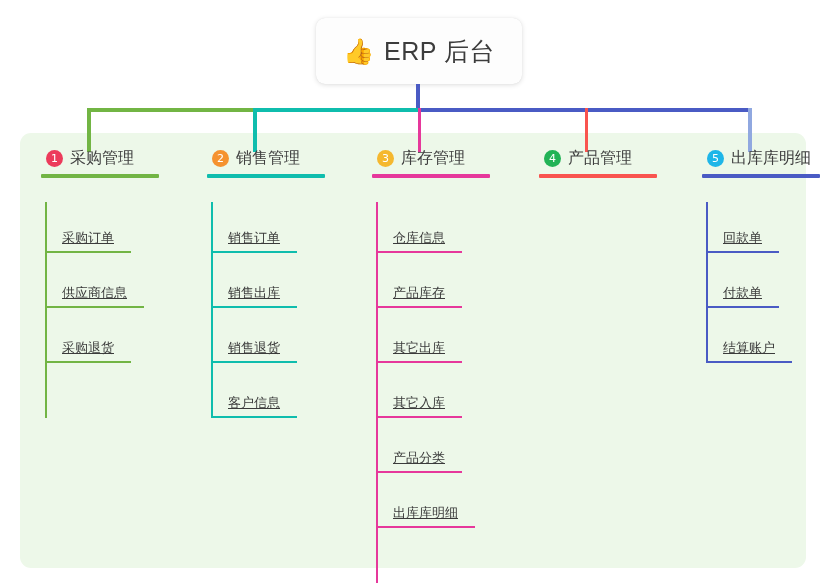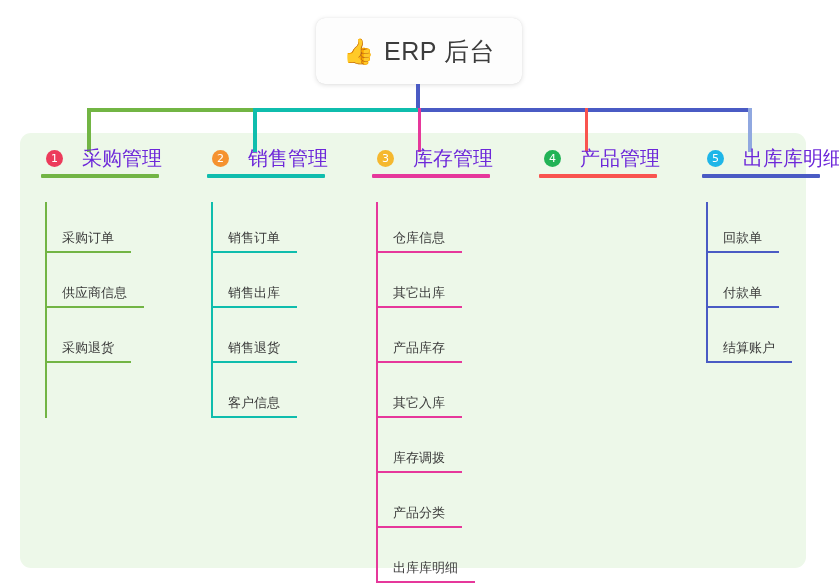--- a/index.html
+++ b/index.html
@@ -83,24 +83,23 @@
     height: 17px;
     border-radius: 50%;
     color: #ffffff;
     font-size: 11px;
     line-height: 17px;
     text-align: center;
     flex: 0 0 auto;
     font-family: "DejaVu Sans", sans-serif;
   }
   .col-title {
-    font-size: 20px;
-    color: #6d28d9;
+    font-size: 16px;
+    color: #404040;
     white-space: nowrap;
-    margin-left: 12px;
   }
   .col-head-rule {
     position: absolute;
     left: 13px;
     top: 28px;
     height: 4px;
     border-radius: 1px;
   }
 
   .leaf-wrap {
@@ -117,20 +116,21 @@
     position: relative;
     height: 55px;
   }
   .leaf-label {
     position: absolute;
     left: 34px;
     bottom: 10px;
     font-size: 13px;
     color: #3b3b3b;
     white-space: nowrap;
+    text-decoration: underline;
   }
   .leaf-rule {
     position: absolute;
     left: 17px;
     bottom: 4px;
     height: 2px;
   }
 </style>
 </head>
 <body>
@@ -211,33 +211,29 @@
           <span class="col-title">库存管理</span>
           <div class="col-head-rule" style="width: 118px; background: rgb(230, 56, 155);"></div>
         </div>
         <div class="leaf-wrap">
           <div class="spine" style="background: rgb(230, 56, 155); height: 381px;"></div>
           <div class="leaf">
             <span class="leaf-label">仓库信息</span>
             <div class="leaf-rule" style="width: 86px; background: rgb(230, 56, 155);"></div>
           </div>
           <div class="leaf">
+            <span class="leaf-label">产品库存</span>
+            <div class="leaf-rule" style="width: 86px; background: rgb(230, 56, 155);"></div>
+          </div>
+          <div class="leaf">
             <span class="leaf-label">其它出库</span>
             <div class="leaf-rule" style="width: 86px; background: rgb(230, 56, 155);"></div>
           </div>
           <div class="leaf">
-            <span class="leaf-label">产品库存</span>
-            <div class="leaf-rule" style="width: 86px; background: rgb(230, 56, 155);"></div>
-          </div>
-          <div class="leaf">
             <span class="leaf-label">其它入库</span>
-            <div class="leaf-rule" style="width: 86px; background: rgb(230, 56, 155);"></div>
-          </div>
-          <div class="leaf">
-            <span class="leaf-label">库存调拨</span>
             <div class="leaf-rule" style="width: 86px; background: rgb(230, 56, 155);"></div>
           </div>
           <div class="leaf">
             <span class="leaf-label">产品分类</span>
             <div class="leaf-rule" style="width: 86px; background: rgb(230, 56, 155);"></div>
           </div>
           <div class="leaf">
             <span class="leaf-label">出库库明细</span>
             <div class="leaf-rule" style="width: 99px; background: rgb(230, 56, 155);"></div>
           </div>

